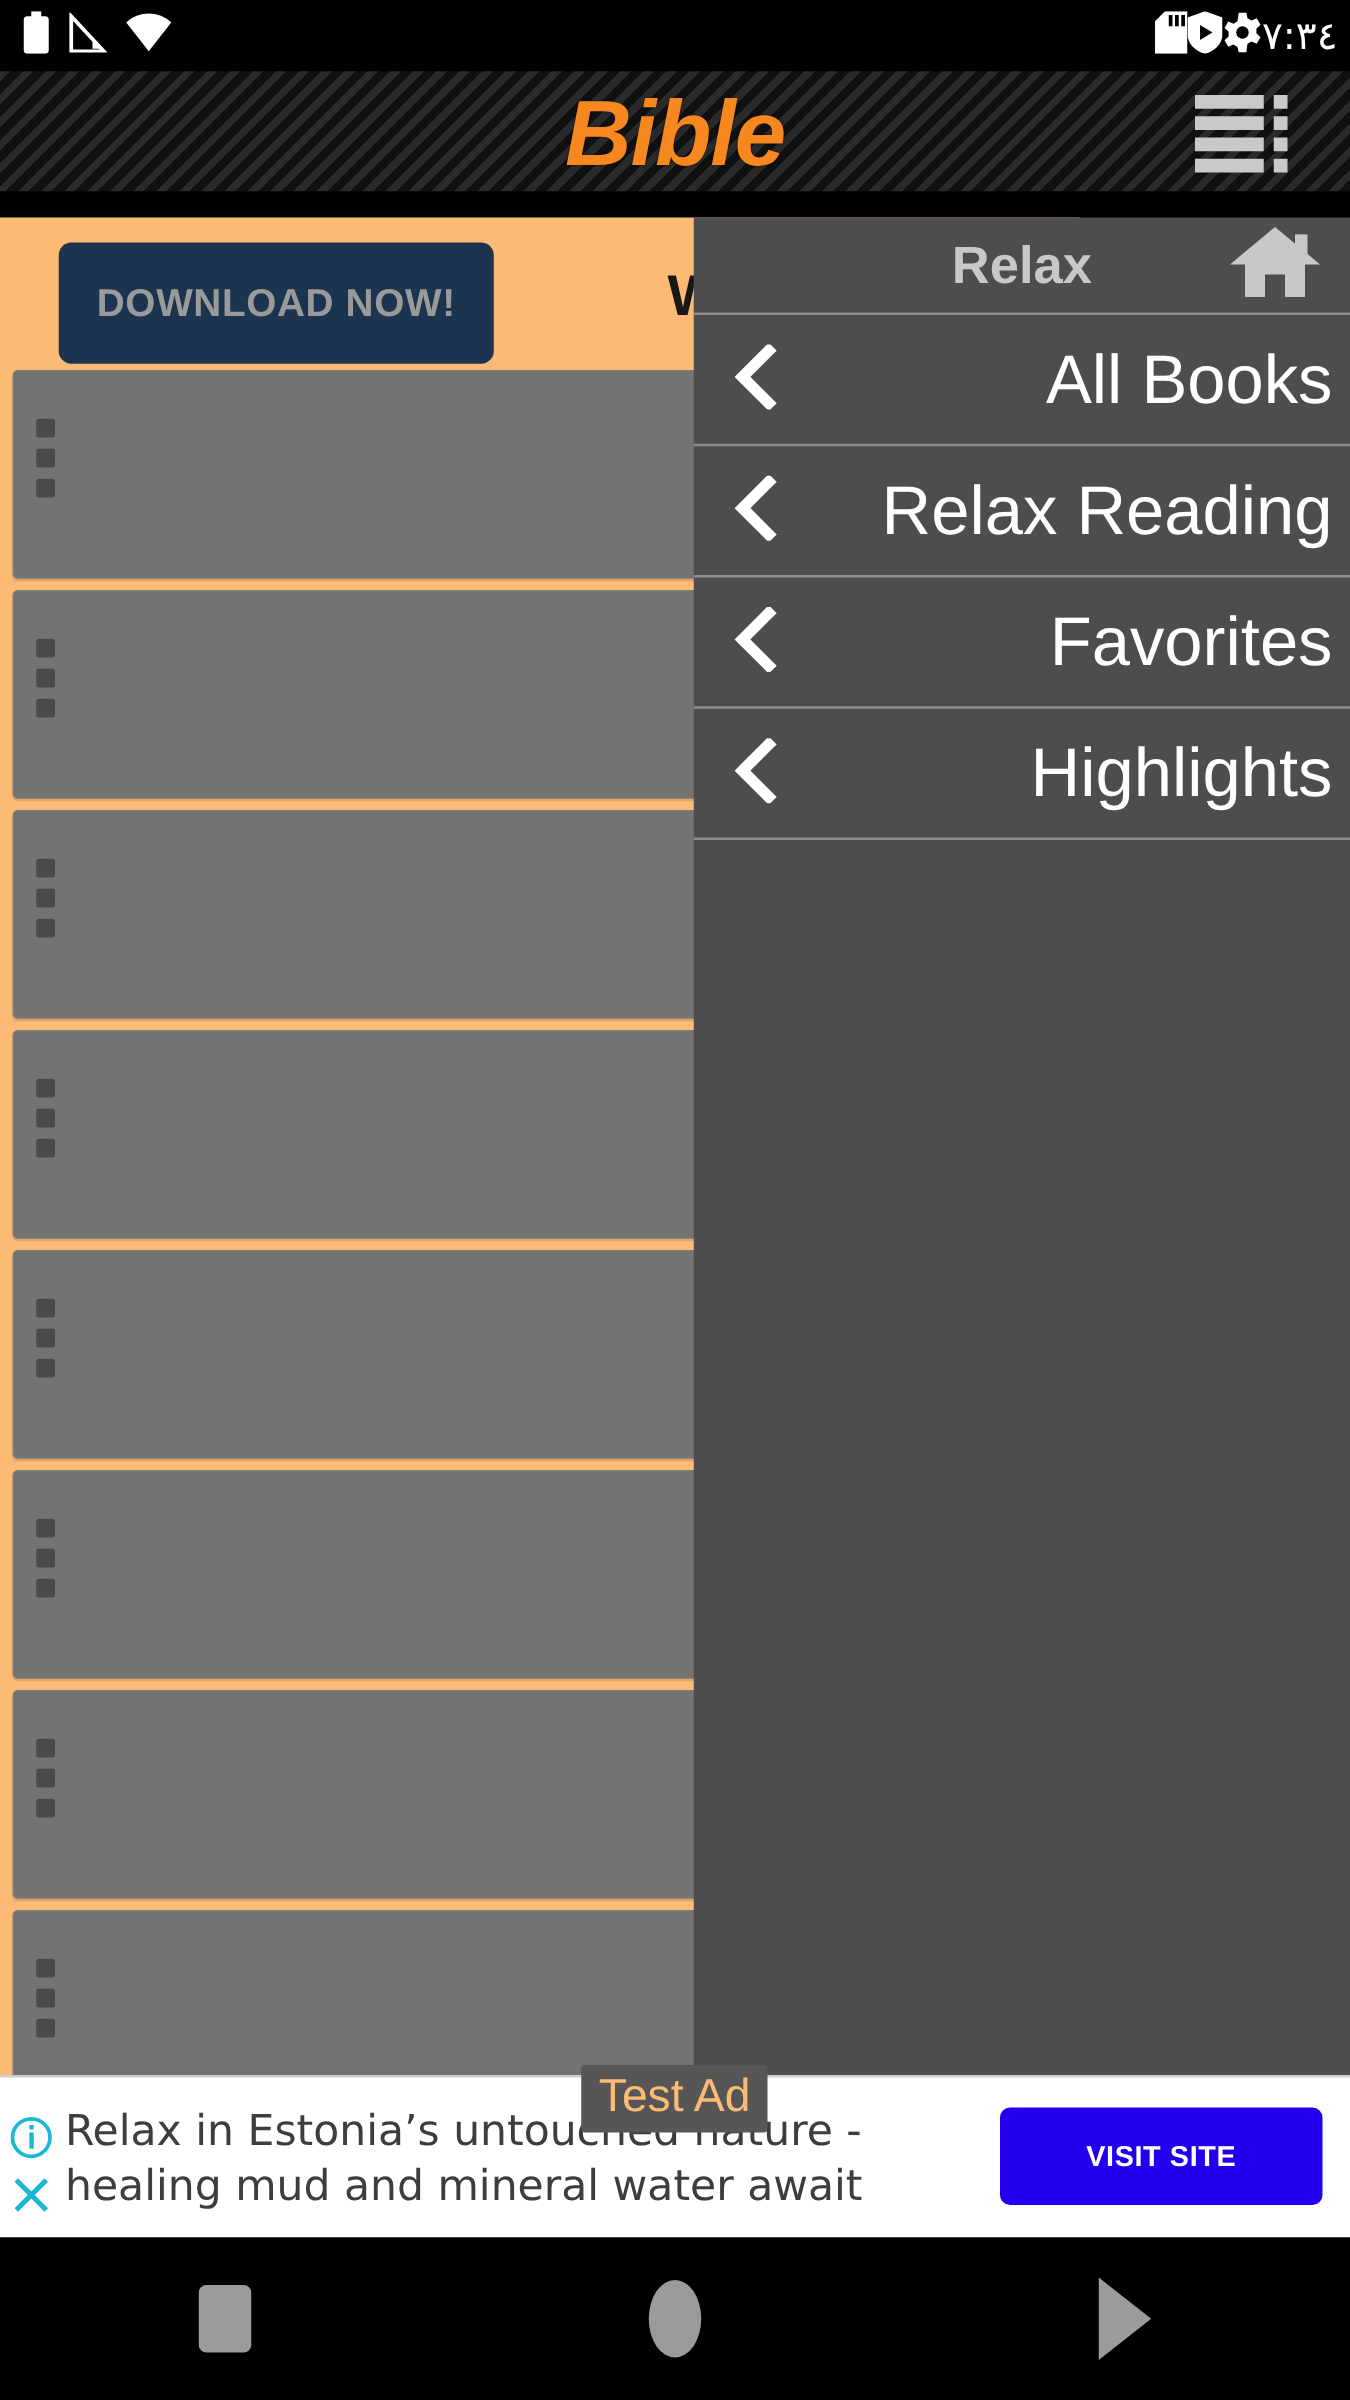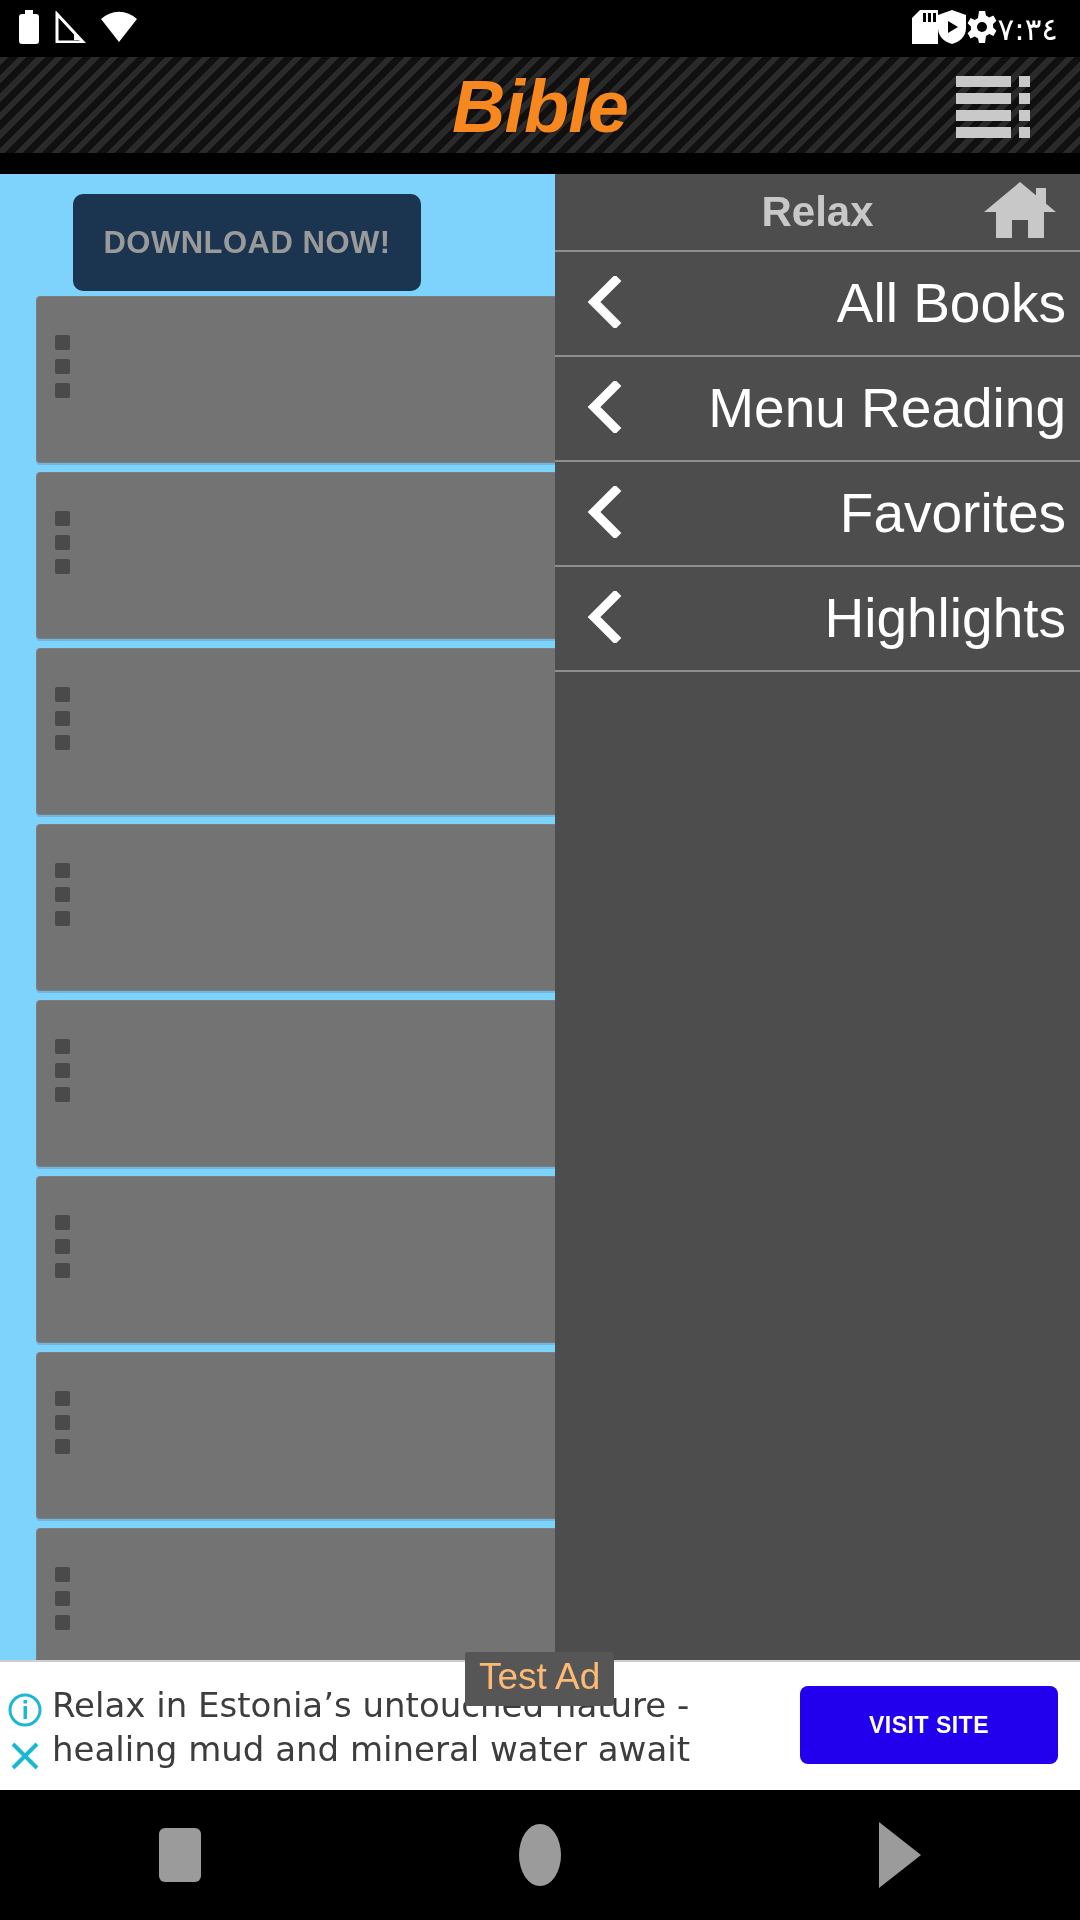--- a/index.html
+++ b/index.html
@@ -10,21 +10,21 @@
     overflow:hidden;
   }
   #screen { position:relative; width:1080px; height:1920px; overflow:hidden; background:#000; }
 
   
   .statusbar {
     position:absolute; left:0; top:0; width:1080px; height:57px;
     background:#000; display:flex; align-items:center;
   }
   .sb-left { display:flex; align-items:center; gap:14px; padding-left:18px; }
-  .sb-right { margin-left:auto; display:flex; align-items:center; padding-right:22px; }
+  .sb-right { margin-left:auto; display:flex; align-items:center; padding-right:10px; }
   .sb-icon { display:block; }
   .sb-time { color:#fff; font-size:31px; letter-spacing:1px; font-family:"DejaVu Sans", sans-serif; }
 
   
   .appbar {
     position:absolute; left:0; top:57px; width:1080px; height:99px;
     background:
       repeating-linear-gradient(135deg,
         #2a2a2a 0px, #2a2a2a 6px,
         #101010 6px, #101010 13px);
@@ -42,21 +42,21 @@
     position:absolute; right:50px; top:50%; transform:translateY(-50%);
     width:74px; height:62px; display:flex; flex-direction:column; justify-content:space-between;
   }
   .mt-row { display:flex; align-items:center; gap:8px; height:11px; }
   .mt-bar { background:#c9c9c9; height:11px; flex:1; }
   .mt-dot { background:#c9c9c9; height:11px; width:11px; }
 
   
   .content {
     position:absolute; left:0; top:174px; width:864px; height:1486px;
-    background:#7dd3fc; overflow:hidden;padding-left:26px;
+    background:#fdba74; overflow:hidden;
   }
   .promo-wrap { position:relative; height:122px; }
   .promo-btn {
     position:absolute; left:47px; top:20px; width:348px; height:97px;
     background:#1b3550; border-radius:10px;
     display:flex; align-items:center; justify-content:center;
     color:#9a9a9a; font-size:31px; font-weight:bold; letter-spacing:.5px;
   }
   .promo-side {
     position:absolute; left:534px; top:35px;
@@ -291,21 +291,21 @@
       </span>
       <span class="menu-item-label">All Books</span>
     </div>
 
     <div class="menu-item">
       <span class="chev">
         <svg width="38" height="52" viewBox="0 0 38 52">
             <path d="M30 5 L9 26 L30 47" fill="none" stroke="#fff" stroke-width="9" stroke-linecap="square"></path>
           </svg>
       </span>
-      <span class="menu-item-label">Menu Reading</span>
+      <span class="menu-item-label">Relax Reading</span>
     </div>
 
     <div class="menu-item">
       <span class="chev">
         <svg width="38" height="52" viewBox="0 0 38 52">
             <path d="M30 5 L9 26 L30 47" fill="none" stroke="#fff" stroke-width="9" stroke-linecap="square"></path>
           </svg>
       </span>
       <span class="menu-item-label">Favorites</span>
     </div>

